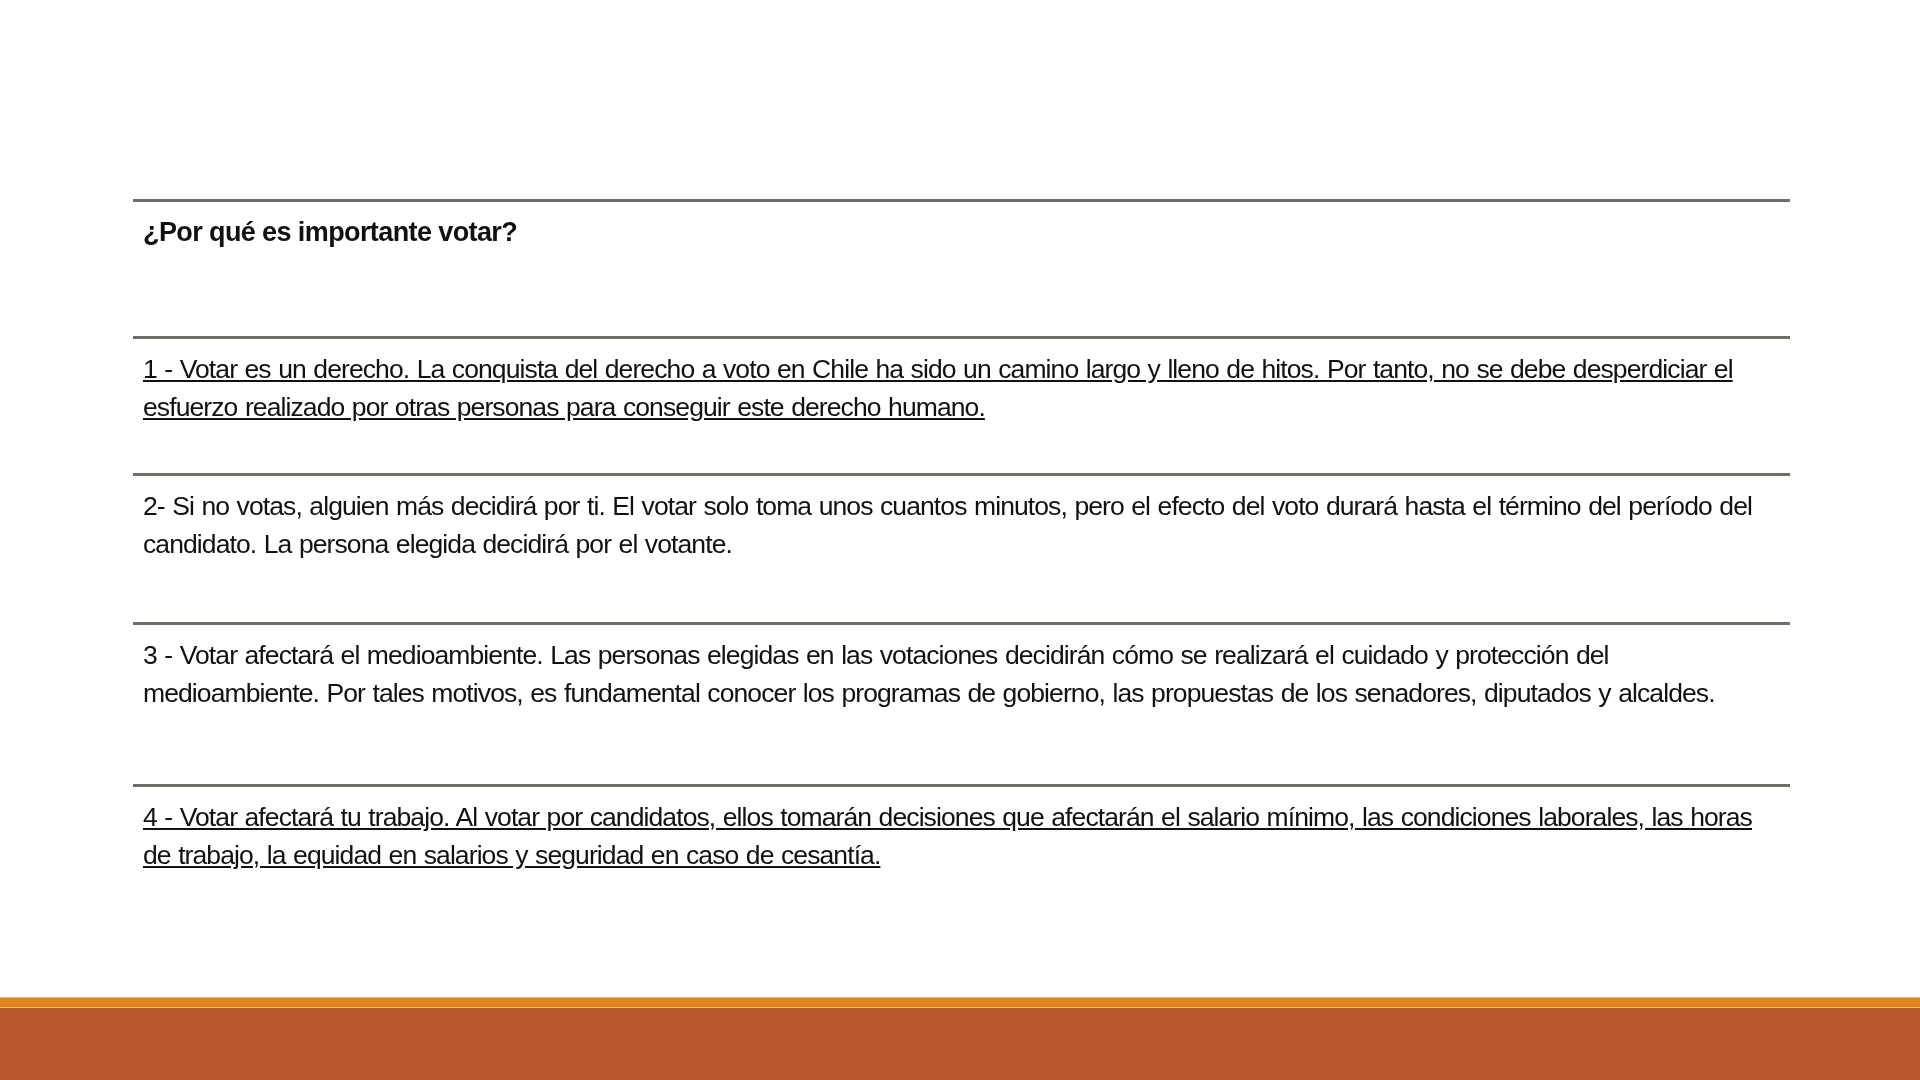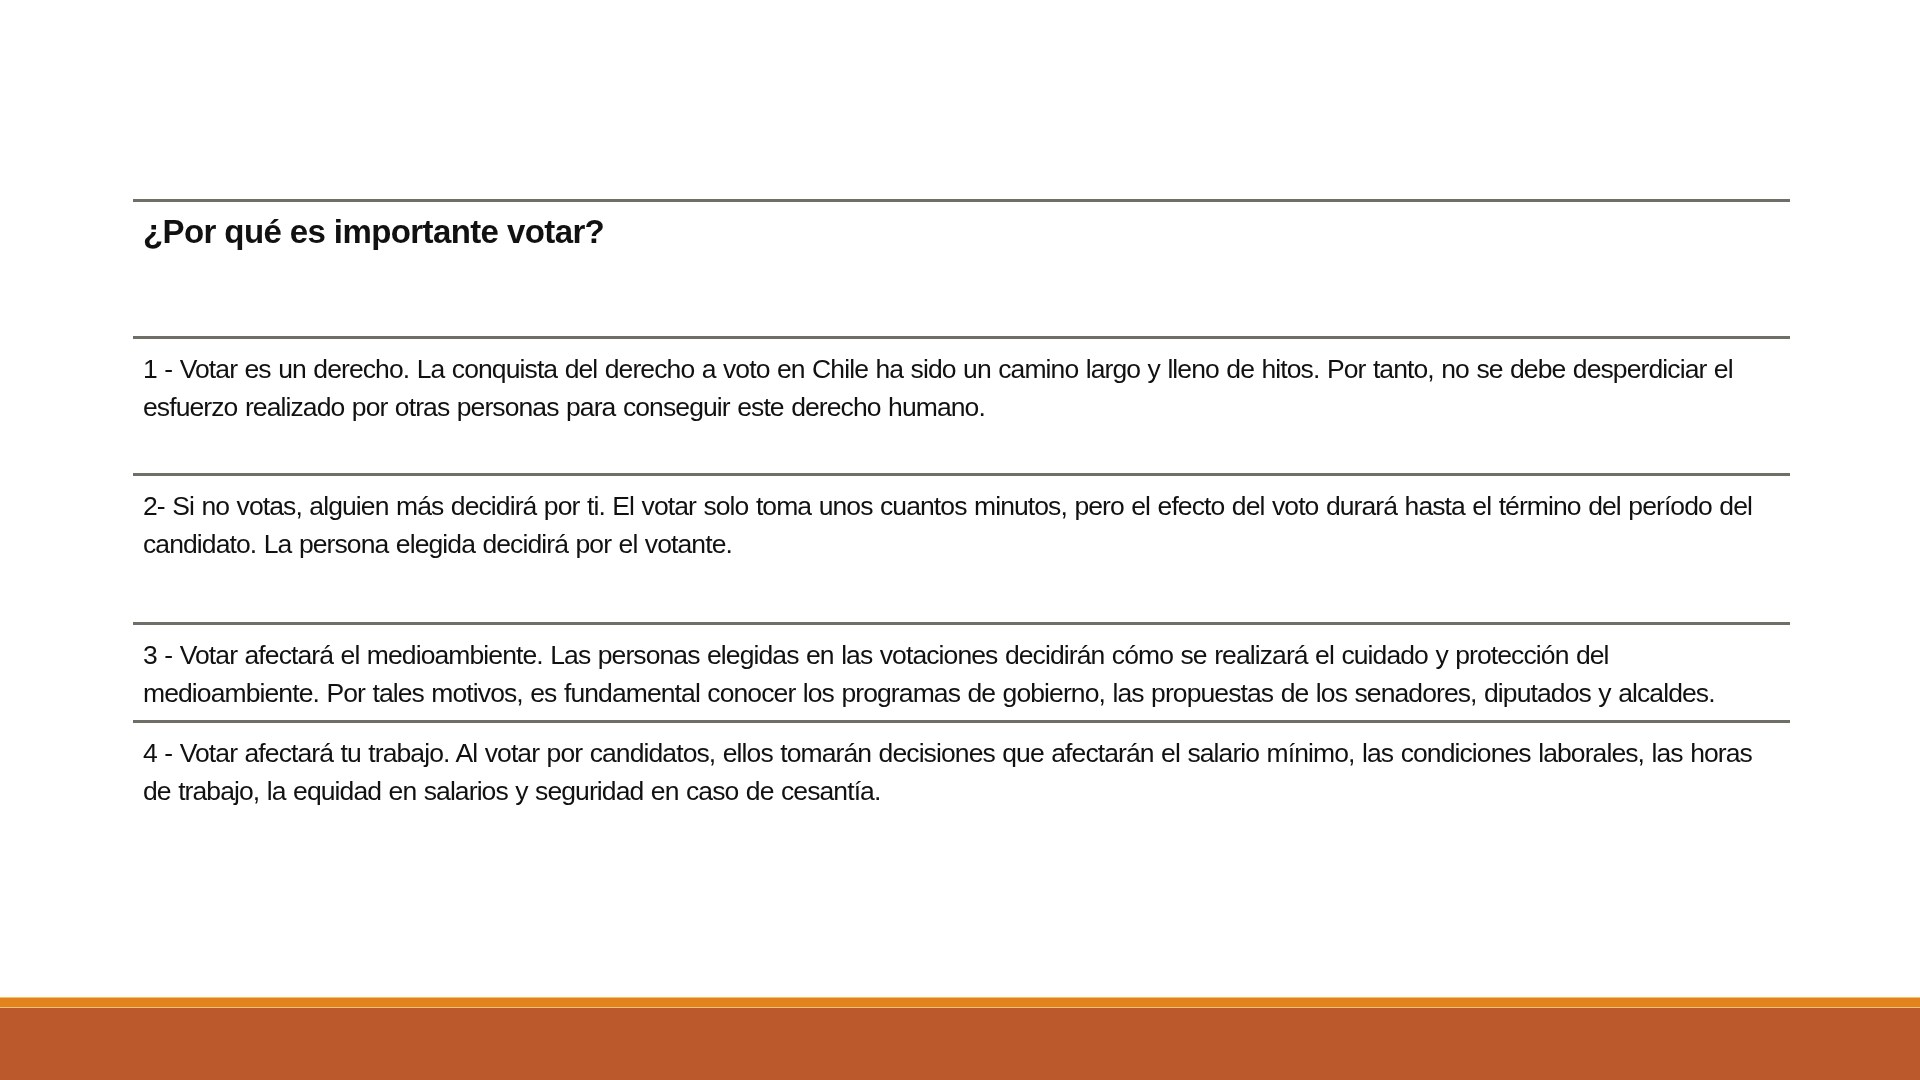--- a/index.html
+++ b/index.html
@@ -12,26 +12,26 @@
   .slide-table {
     position: absolute; left: 133px; top: 199px; width: 1657px;
   }
   .row {
     position: relative;
     border-top: 3px solid #6f6f67;
     box-sizing: border-box;
     padding: 12px 10px 0 10px;
   }
   .row.header { height: 137px; }
-  .row.r1 { height: 137px; }
+  .row.r1 { height: 137px; text-decoration: underline; }
   .row.r2 { height: 149px; }
-  .row.r3 { height: 98px; }
-  .row.r4 { height: 120px; }
+  .row.r3 { height: 162px; }
+  .row.r4 { height: 120px; text-decoration: underline; }
   .heading {
-    font-weight: bold; font-size: 33px; line-height: 36px;
+    font-weight: bold; font-size: 27px; line-height: 36px;
     letter-spacing: -0.6px; margin: 0;
   }
   .item {
     font-size: 26.5px; line-height: 37.5px; margin: 0;
     letter-spacing: -0.9px; word-spacing: 1px;
   }
   .footer-accent {
     position: absolute; left: 0; top: 997px; width: 1920px; height: 10px;
     background: #e3831c;
     border-top: 1px solid #f3c16a;

